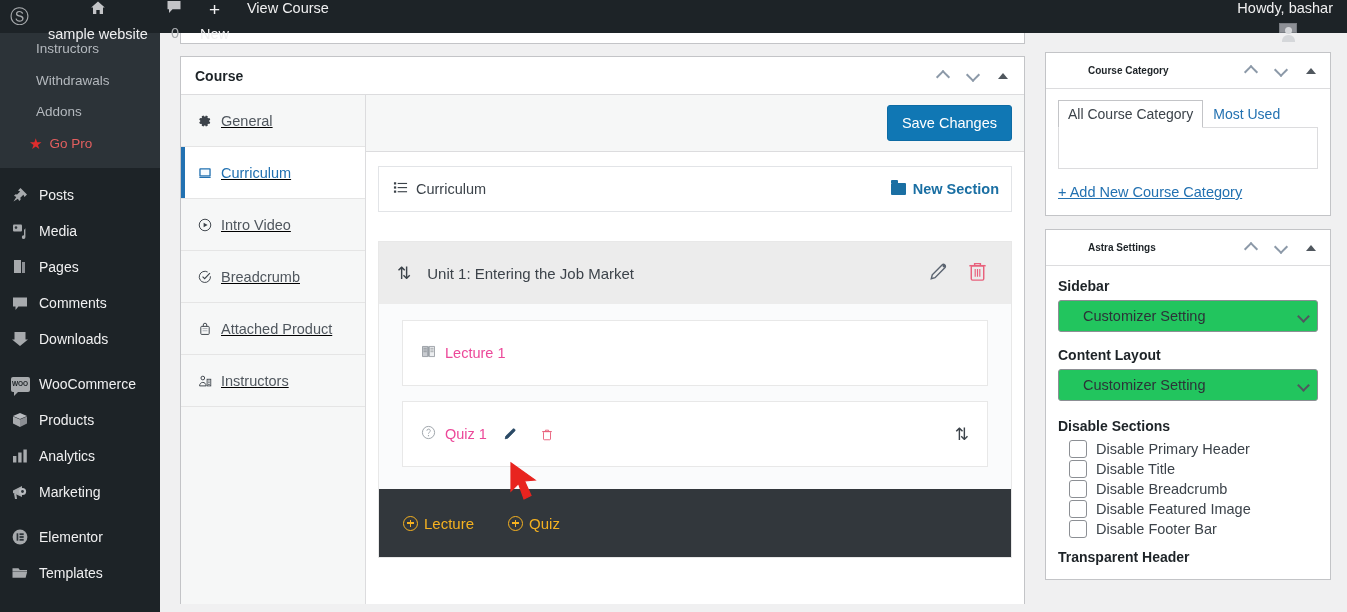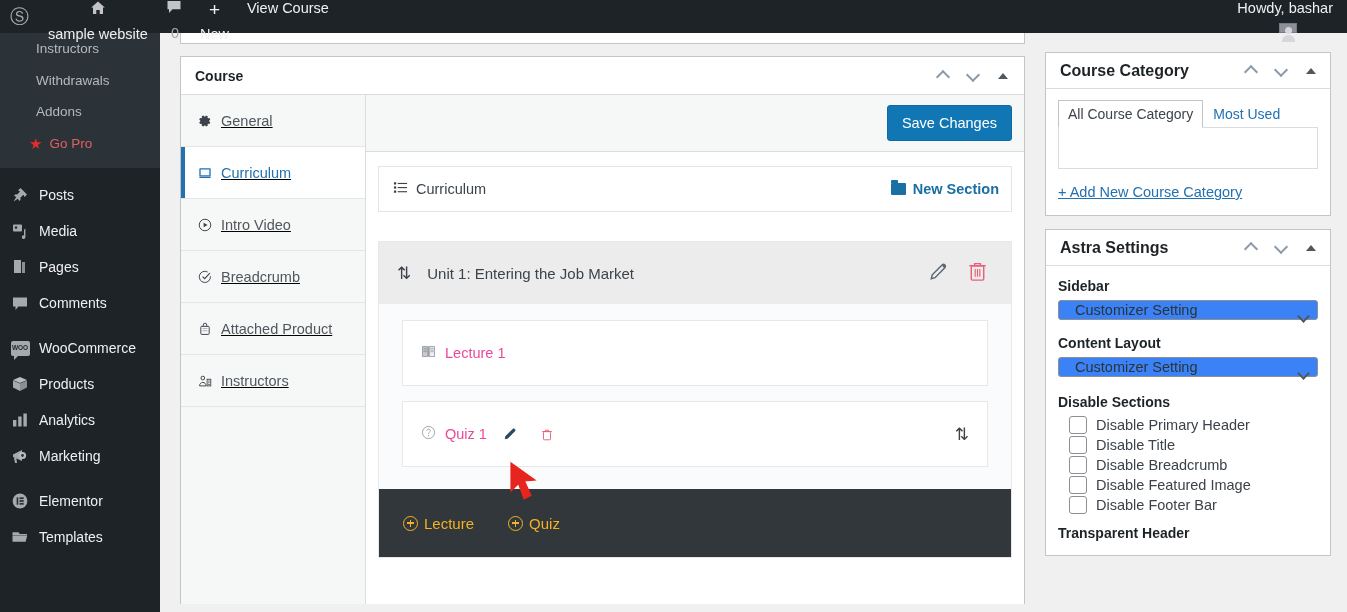--- a/index.html
+++ b/index.html
@@ -228,21 +228,21 @@
 
   
   #sidebar-col {
     position: absolute; left: 885px; top: 19px; width: 286px;
   }
   .side-box { background: #fff; border: 1px solid #c3c4c7; margin-bottom: 13px; }
   .side-header {
     height: 36px; display: flex; align-items: center; padding: 0 4px 0 14px;
     border-bottom: 1px solid #dcdcde;
   }
-  .side-header .sh-t { font-size: 16px; font-weight: bold; color: #1d2327; flex:1 1 auto; }
+  .side-header .sh-t { font-size: 10px; font-weight: bold; color: #1d2327; flex:1 1 auto;margin-left:28px; }
   .side-body { padding: 10px 12px 14px 12px; }
 
   .cat-tabs { display: flex; font-size: 14px; }
   .cat-tab {
     padding: 5px 9px; color: #2271b1; cursor: pointer; background: transparent;
     border: 1px solid transparent; border-bottom: none;
     position: relative; top: 1px;
   }
   .cat-tab.active {
     color: #3c434a; background: #fff;
@@ -255,23 +255,23 @@
   .add-cat-link {
     display: inline-block; margin-top: 15px; color: #2271b1;
     text-decoration: underline; font-size: 14.5px; cursor: pointer;
   }
 
   .field-label {
     font-size: 14px; font-weight: bold; color: #1d2327;
     margin-bottom: 6px; margin-top: 2px;
   }
   .astra-select {
-    width: 100%; height: 20px; border: 1px solid #8c8f94; border-radius: 3px;
-    background: #3b82f6; font-size: 14.5px; color: #2c3338;
-    padding: 0 26px 0 16px; position: relative;
+    width: 100%; height: 32px; border: 1px solid #8c8f94; border-radius: 3px;
+    background: #22c55e; font-size: 14.5px; color: #2c3338;
+    padding: 0 26px 0 24px; position: relative;
     display: flex; align-items: center; cursor: pointer;
   }
   .astra-select .sel-chev {
     position: absolute; right: 9px; top: 11px;
     width: 9px; height: 9px;
   }
   .astra-select .sel-chev::before {
     content:""; position:absolute; left:0; top:0;
     width:7px; height:7px;
     border-right:2px solid #50575e; border-bottom:2px solid #50575e;
@@ -377,20 +377,28 @@
     </span>
     <span>Pages</span>
   </div>
   <div class="menu-item">
     <span class="mi-icon">
       <svg width="18" height="17" viewBox="0 0 18 17">
           <path d="M2 2.5h14v9h-8.6L4.5 15v-3.5H2z" fill="#a7aaad"></path>
         </svg>
     </span>
     <span>Comments</span>
+  </div>
+  <div class="menu-item">
+    <span class="mi-icon">
+      <svg width="18" height="18" viewBox="0 0 18 18">
+          <path d="M3.5 2h11v7.5H17L9 16 1 9.5h2.5z" fill="#a7aaad"></path>
+        </svg>
+    </span>
+    <span>Downloads</span>
   </div>
 
   <div class="menu-sep"></div>
 
   <div class="menu-item">
     <span class="mi-icon">
       <span class="woo-badge">WOO</span>
     </span>
     <span>WooCommerce</span>
   </div>

